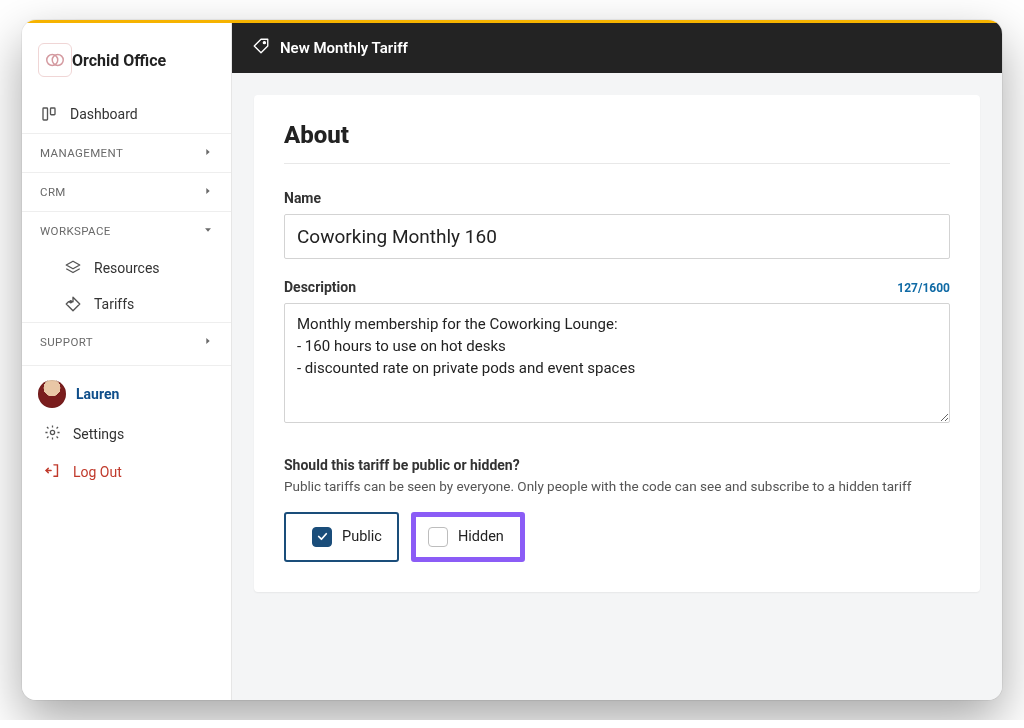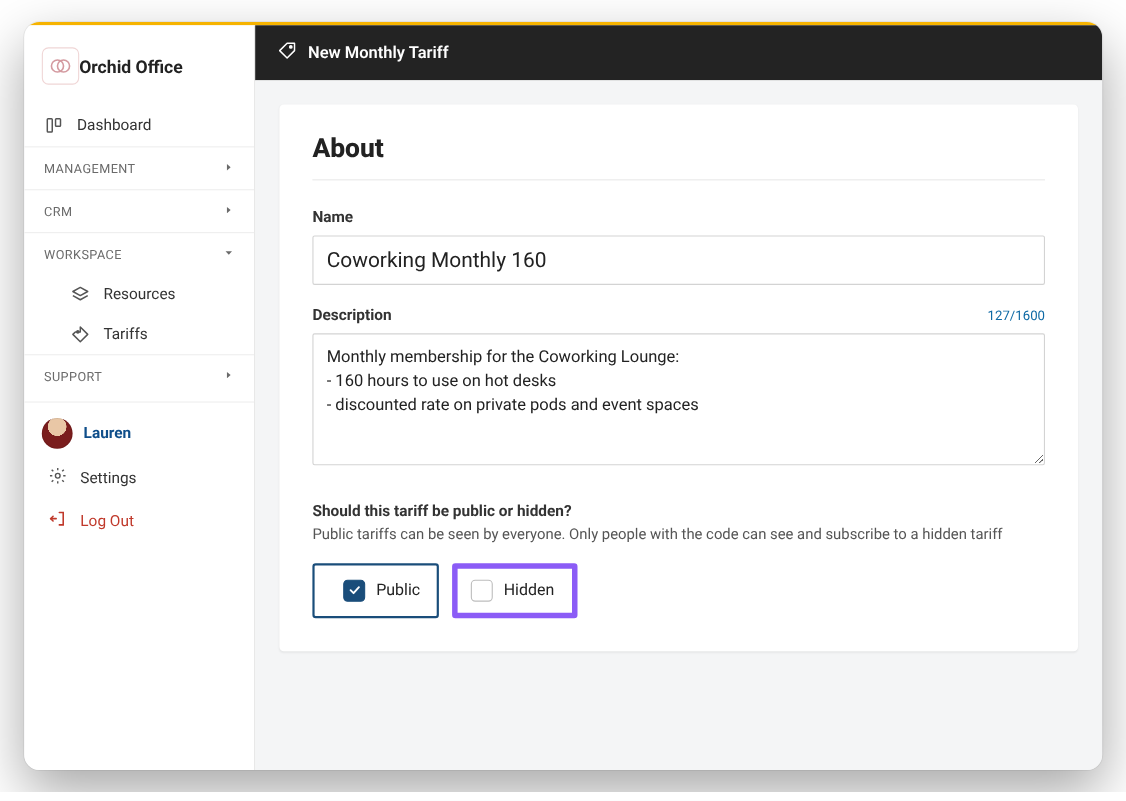--- a/index.html
+++ b/index.html
@@ -138,21 +138,21 @@
   }
   .field-label {
     font-weight:700;
     font-size:14px;
     color:#333;
     margin-bottom:8px;
     display:flex;
     justify-content: space-between;
     align-items: baseline;
   }
-  .counter { font-size:12px; color:#0f6aa5; font-weight:400; }
+  .counter { font-size:12px; color:#0f6aa5; font-weight:700; }
   input[type=text].text-input {
     width:100%;
     border:1px solid #d3d3d3;
     border-radius:2px;
     padding:10px 12px;
     font-size:19px;
     font-family:inherit;
     color:#222;
     margin-bottom:20px;
   }

